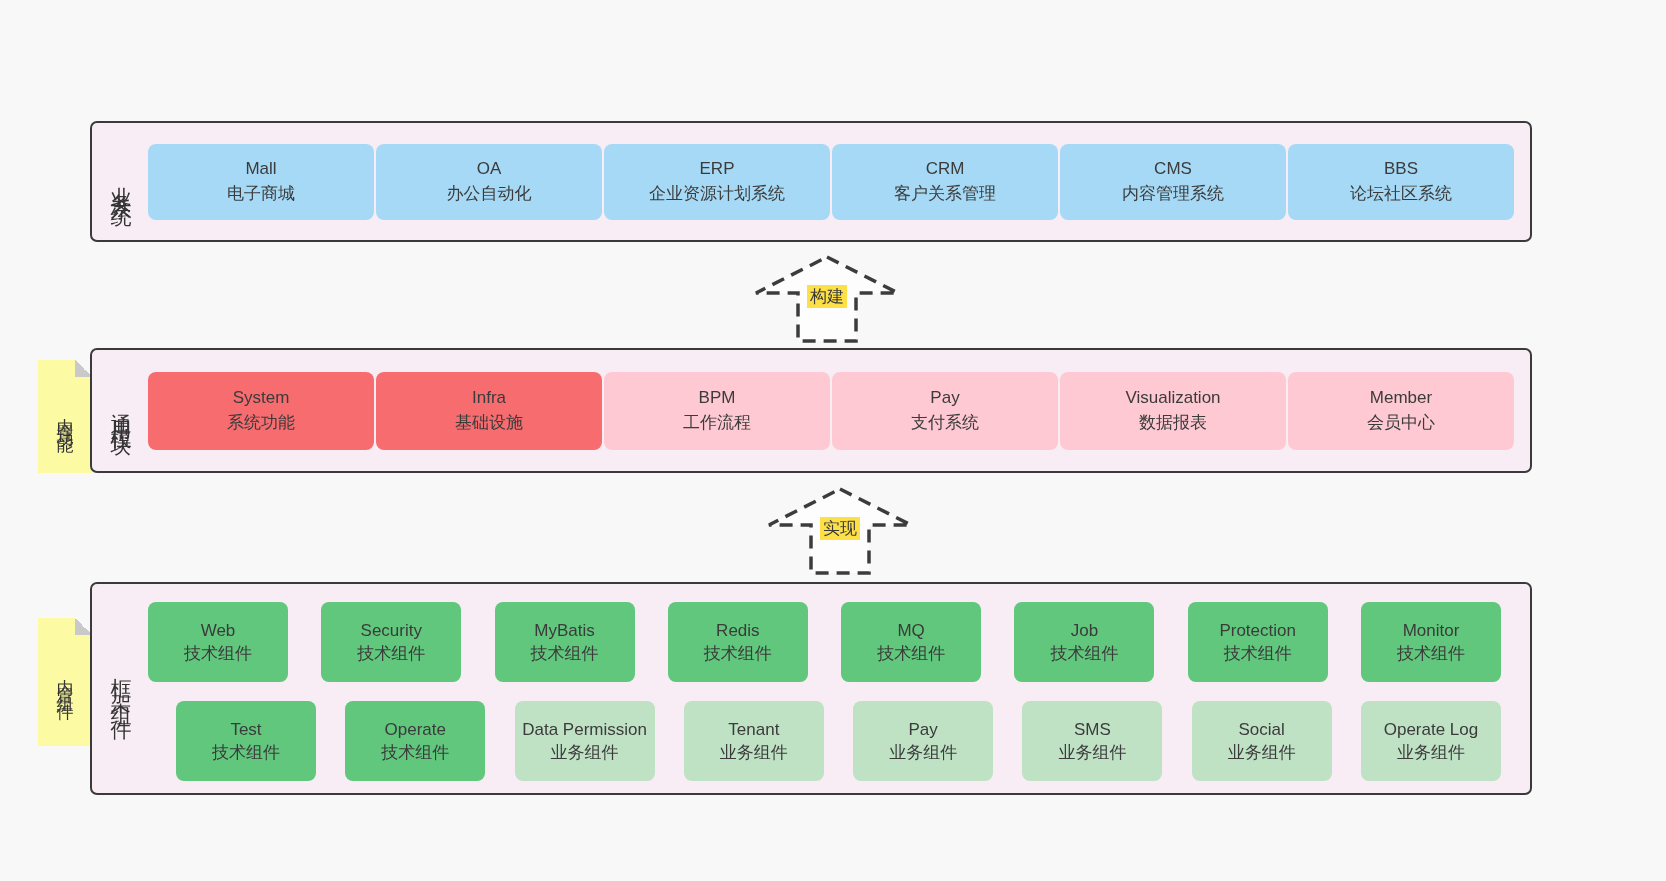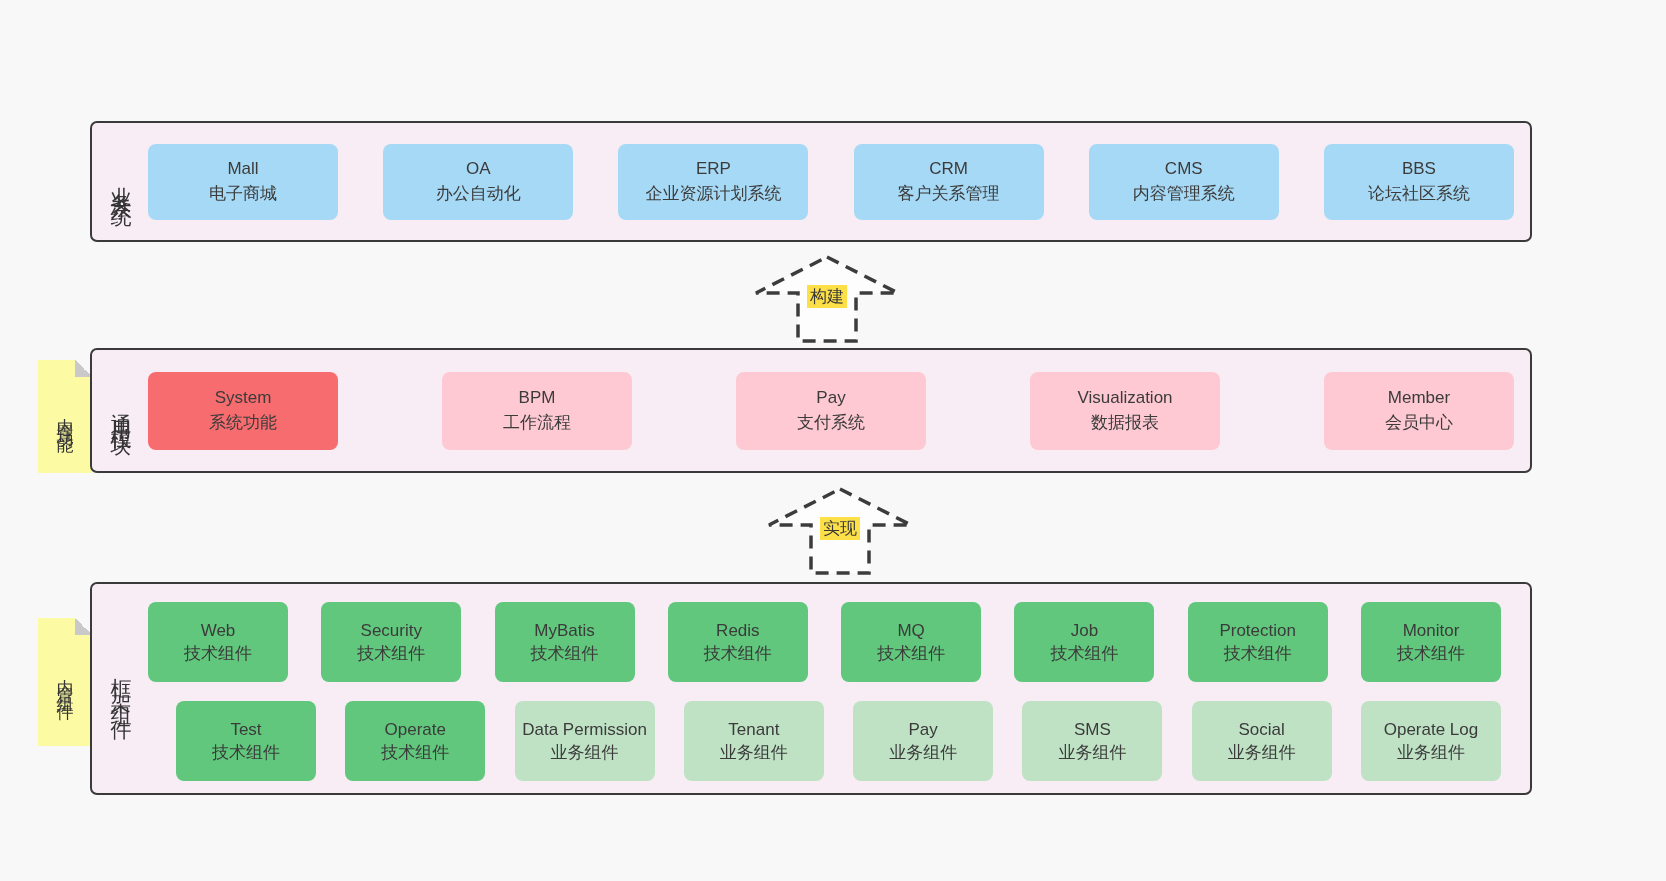--- a/index.html
+++ b/index.html
@@ -24,21 +24,21 @@
   .band-business .side-label{letter-spacing:6px;}
   .band-modules  .side-label{letter-spacing:7px;}
   .band-components .side-label{letter-spacing:14px;}
 
   .boxes{position:absolute;left:56px;right:16px;top:0;bottom:0;
          display:flex;align-items:center;justify-content:space-between;}
   .row{position:absolute;left:56px;right:29px;height:80px;
        display:flex;justify-content:space-between;}
   .row1{top:18px;gap:13px;} .row2{top:117px;padding-left:28px;}
 
-  .box{width:190px;height:76px;border-radius:8px;display:flex;flex-direction:column;
+  .box{width:226px;height:76px;border-radius:8px;display:flex;flex-direction:column;
        align-items:center;justify-content:center;text-align:center;
        font-size:17px;line-height:1.45;color:var(--text);}
   .band-modules .box{height:78px;}
   .band-components .box{width:140px;height:80px;line-height:1.38;}
   .blue{background:var(--blue);} .red{background:var(--red);} .pink{background:var(--pink);}
   .green{background:var(--green);} .lightgreen{background:var(--lightgreen);}
 
   
   .tab{position:absolute;left:38px;width:54px;background:var(--yellow);
        display:flex;align-items:center;justify-content:center;}
@@ -111,20 +111,24 @@
 
   <section class="band band-modules">
     <div class="side-label-wrap">
       <span class="side-label">通用模块</span>
     </div>
     <div class="boxes">
       <div class="box red">
         <div>System</div>
         <div>系统功能</div>
       </div>
+      <div class="box red">
+        <div>Infra</div>
+        <div>基础设施</div>
+      </div>
       <div class="box pink">
         <div>BPM</div>
         <div>工作流程</div>
       </div>
       <div class="box pink">
         <div>Pay</div>
         <div>支付系统</div>
       </div>
       <div class="box pink">
         <div>Visualization</div>

